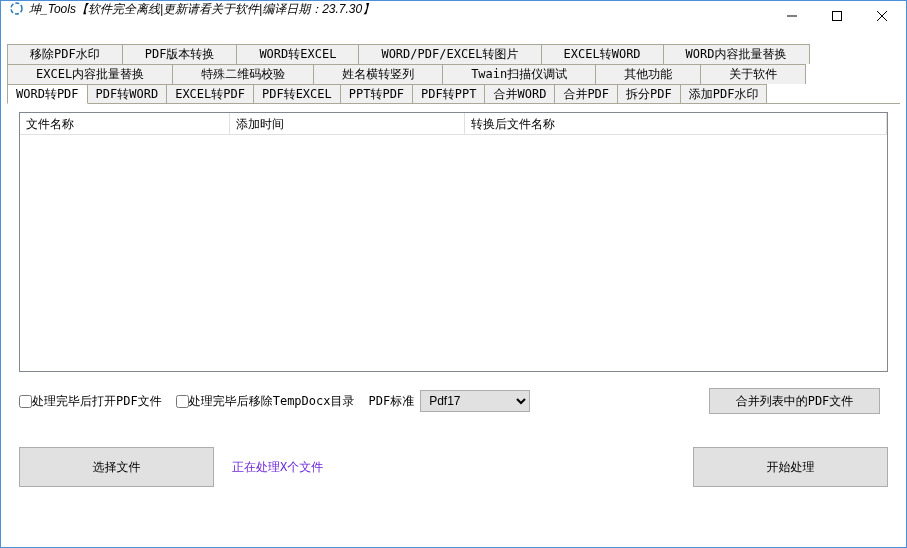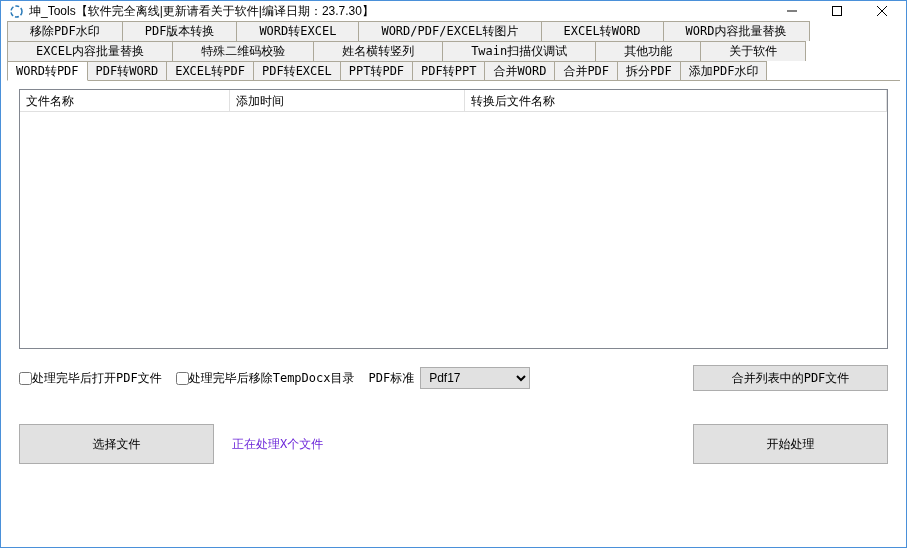--- a/index.html
+++ b/index.html
@@ -1,18 +1,18 @@
 <!DOCTYPE html>
 <html><head>
 <meta charset="utf-8">
 <style>
   * { box-sizing: border-box; margin: 0; padding: 0; }
   body { font-family: "Microsoft YaHei", "SimSun", sans-serif; font-size: 12px; background: #fff; }
   .window { width: 907px; height: 548px; border: 1px solid #4a90d9; background: #fff; position: relative; }
-  .titlebar { height: 20px; display: flex; align-items: center; padding: 0 2px 0 8px; background: #fff; }
+  .titlebar { height: 43px; display: flex; padding: 0 2px 0 8px; background: #fff; font-style: italic; }
   .title-icon { width: 15px; height: 15px; margin-right: 5px; }
   .title-text { flex: 1; color: #000; font-size: 12px; }
   .win-controls { display: flex; }
   .win-btn { width: 45px; height: 29px; display: flex; align-items: center; justify-content: center; cursor: pointer; }
   .tabs-row { display: flex; height: 20px; border-top: 0; }
   .tab { flex: 0 0 auto; padding: 2px 12px; font-size: 12px; background: #f0f0f0; border: 1px solid #aca899; border-bottom: none; margin-right: -1px; cursor: pointer; white-space: nowrap; display: flex; align-items: center; font-family: "SimSun", monospace; letter-spacing: 0; }
   .tabs-container { padding: 0 6px; }
   .subtab-row { display: flex; height: 20px; }
   .subtab { padding: 2px 8px; font-size: 12px; background: #f0f0f0; border: 1px solid #aca899; cursor: pointer; white-space: nowrap; display: flex; align-items: center; font-family: "SimSun", monospace; margin-right: -1px; }
   .subtab.active { background: #fff; border-bottom: 1px solid #fff; position: relative; z-index: 2; }
@@ -20,21 +20,21 @@
   .table-wrap { border: 1px solid #828790; height: 260px; background: #fff; margin-top: 2px; }
   .table-head { display: flex; height: 22px; }
   .th { border-right: 1px solid #e0e0e0; border-bottom: 1px solid #e0e0e0; padding: 3px 6px; font-size: 12px; background: #fff; }
   .controls1 { display: flex; align-items: center; margin-top: 18px; gap: 6px; }
   .chk { display: flex; align-items: center; margin-right: 8px; }
   .chk input { width: 13px; height: 13px; }
   .label { font-size: 12px; font-family: "SimSun", monospace; }
   select.combo { height: 22px; width: 110px; font-size: 12px; background: #e1e1e1; border: 1px solid #adadad; padding: 0 4px; }
   .btn { height: 30px; padding: 0 18px; background: #e1e1e1; border: 1px solid #adadad; font-size: 12px; font-family: "SimSun", monospace; cursor: pointer; display: inline-flex; align-items: center; justify-content: center; }
   .btn.small { height: 26px; }
-  .btn-merge { position: absolute; right: 12px; width: 195px; height: 28px; }
+  .btn-merge { position: absolute; right: 20px; width: 171px; height: 28px; }
   .controls2 { display: flex; align-items: center; margin-top: 35px; }
   .btn-select { width: 195px; height: 40px; }
   .btn-start { width: 195px; height: 40px; }
   .status { color: #6d28d9; font-size: 12px; margin-left: 18px; font-family: "SimSun", monospace; flex: 1; }
 </style>
 </head>
 <body>
 
 <div class="window">
   <div class="titlebar">

